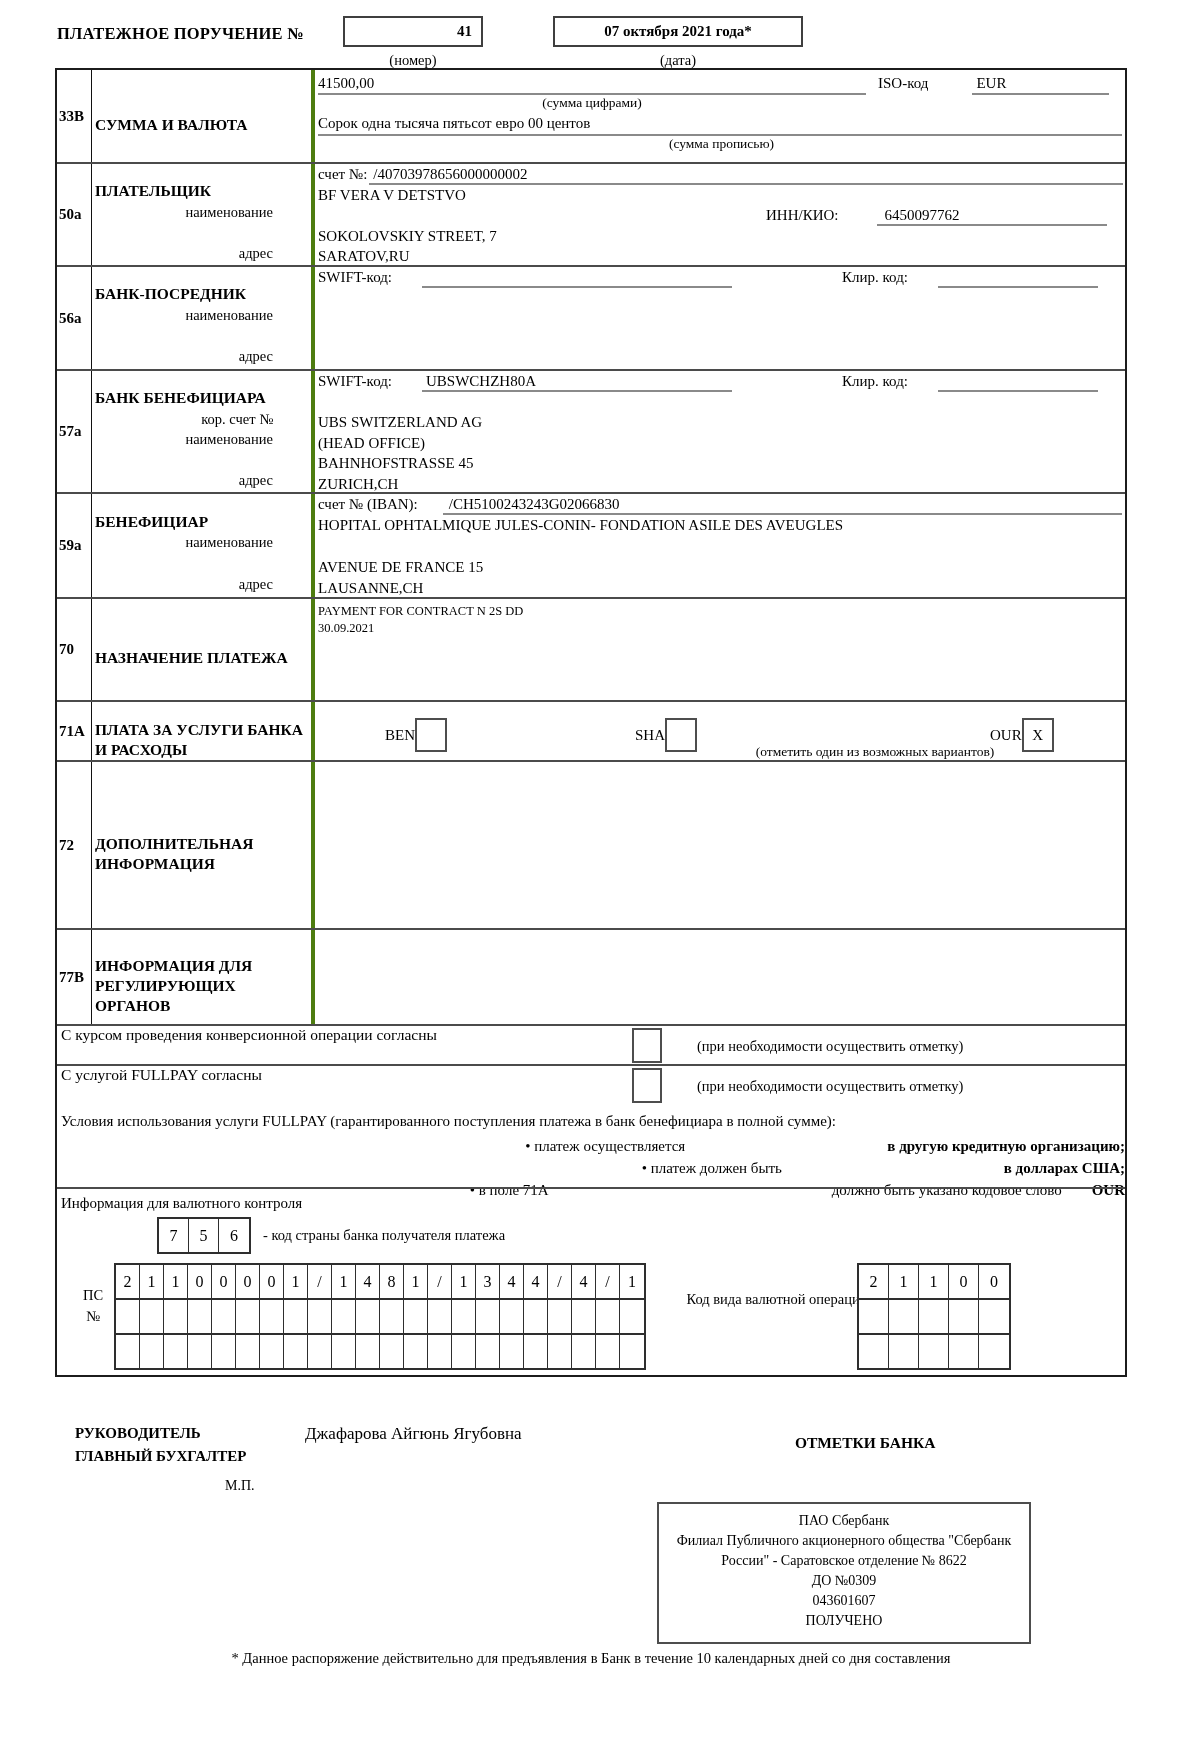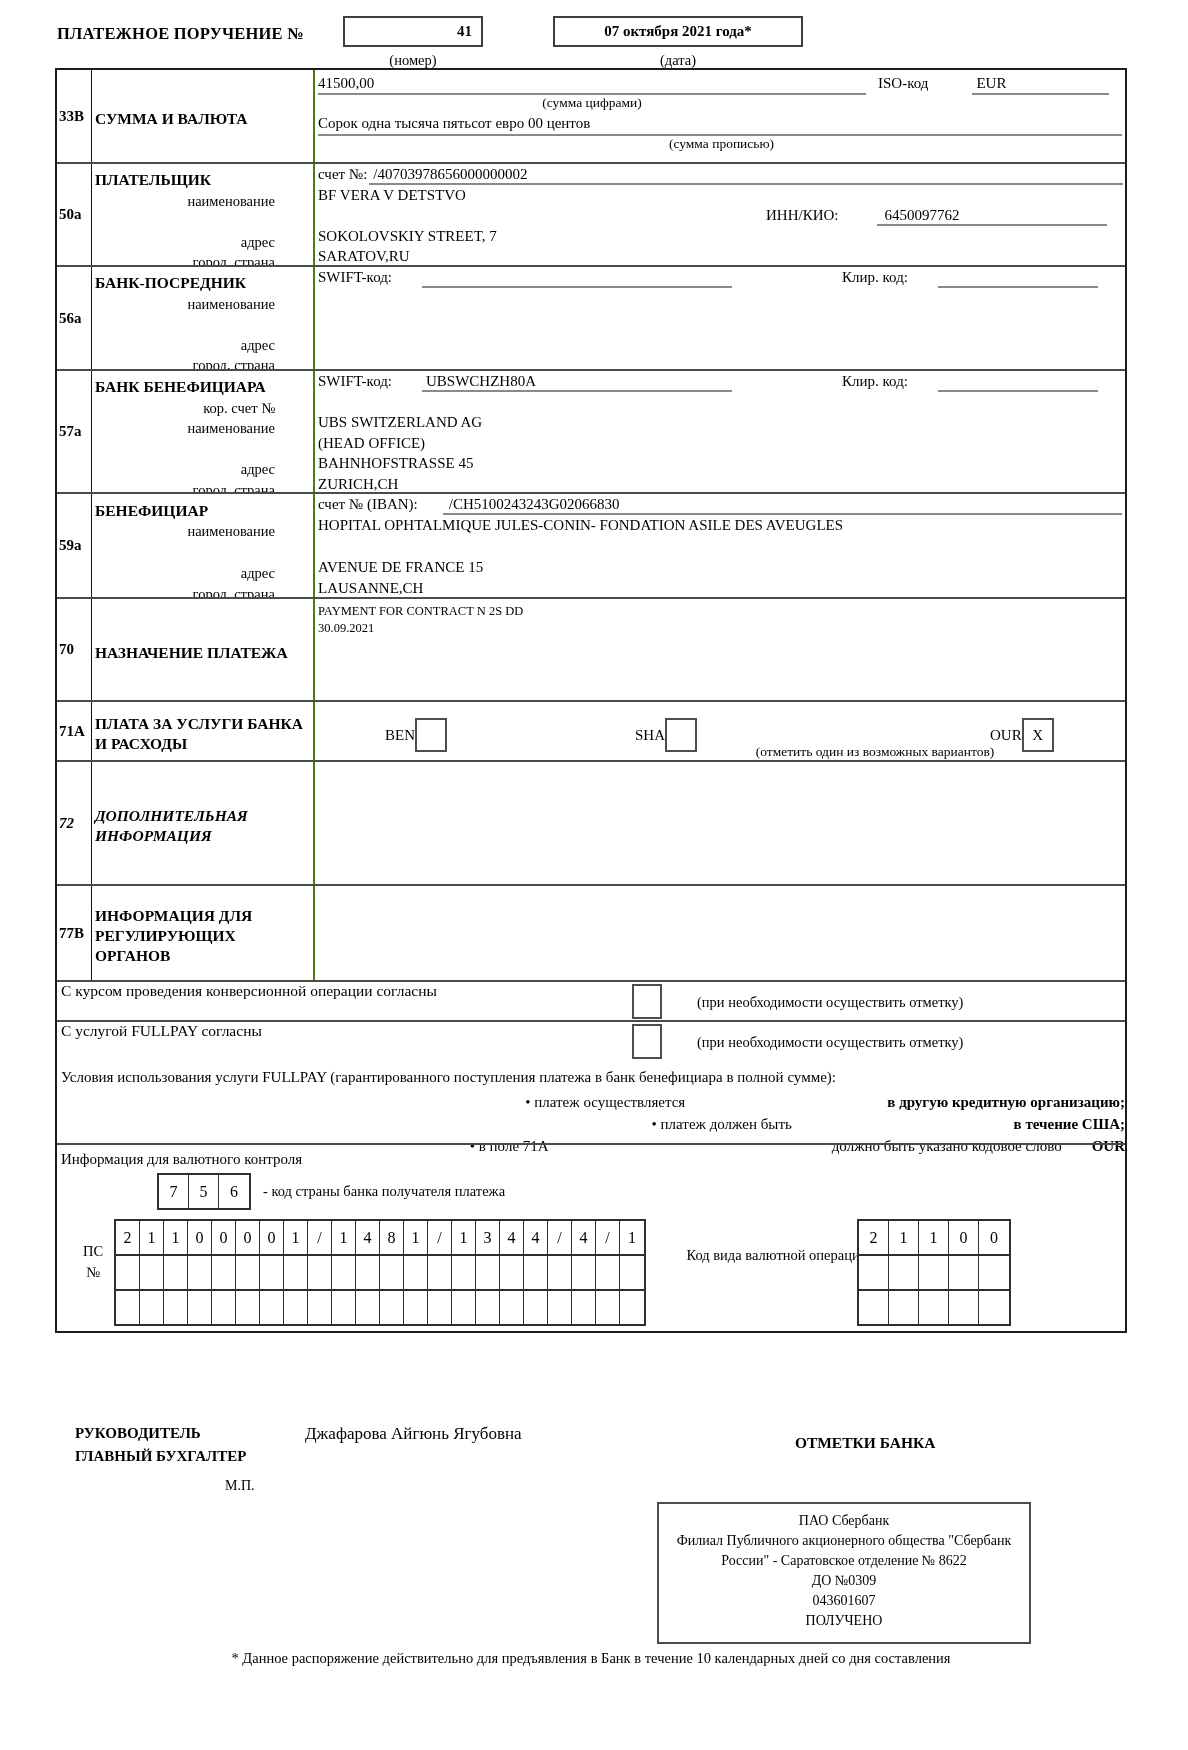--- a/index.html
+++ b/index.html
@@ -15,32 +15,32 @@
   .hcap { position:absolute; top:52px; text-align:center; font-size:14.5px; }
   .num-cap { left:343px; width:140px; }
   .date-cap { left:553px; width:250px; }
 
   
   #form-table { position:absolute; left:55px; top:68px; width:1072px; border:2px solid #1c1c1c; background:#fff; }
   .sec { display:grid; grid-template-columns:35px 223px 1fr; border-top:2px solid #4b4b4b; }
   .sec.first { border-top:none; }
   .sec.full { display:block; position:relative; }
   .code-col { border-right:1px solid #111; display:flex; align-items:center; font-weight:bold; font-size:15px; padding-left:2px; }
-  .label-col { border-right:2px solid #4d7c0f; padding-top:6px; overflow:hidden; }
+  .label-col { border-right:4px solid #4d7c0f; padding-top:17px; overflow:hidden; }
   .label-col.center { display:flex; align-items:center; }
   .label-title { font-weight:bold; font-size:15.5px; padding-left:3px; line-height:20px; }
   .lab-line { height:20.5px; line-height:20.5px; }
   .lab-line.t21 { height:21px; line-height:21px; }
   .lab-line.label-title { padding-left:3px; }
   .sub { text-align:right; padding-right:38px; font-size:14.5px; }
   .content-col { position:relative; overflow:hidden; padding-left:3px; }
 
   .h33b { height:92px; } .h50a { height:103px; } .h56a { height:104px; }
   .h57a { height:123px; } .h59a { height:105px; } .h70 { height:103px; }
-  .h71a { height:60px; }  .h72 { height:124px;font-style:italic; }  .h77b { height:96px; }
+  .h71a { height:60px; }  .h72 { height:168px; }  .h77b { height:96px; }
   .hagree { height:40px; } .hfullpay { height:123px; } .hvc { height:188px; }
 
   .ul { border-bottom:2px solid #8a8a8a; }
   .c-line { height:20.5px; line-height:20.5px; font-size:15px; display:flex; white-space:nowrap; }
   .c-line.t21 { height:21px; line-height:21px; }
 
   
   .amount-line { height:25px; line-height:23px; font-size:15px; display:flex; padding-top:2px; }
   .amount-val { width:548px; }
   .iso-label { margin-left:12px; }
@@ -290,21 +290,21 @@
       <div class="agree-box"></div>
       <div class="agree-cap">(при необходимости осуществить отметку)</div>
       <div class="conds">Условия использования услуги FULLPAY (гарантированного поступления платежа в банк бенефициара в полной сумме):</div>
       <div class="bullets">
         <div class="brow">
           <span class="bleft">• платеж осуществляется</span>
           <span class="bright-bold">в другую кредитную организацию;</span>
         </div>
         <div class="brow">
           <span class="bleft">• платеж должен быть</span>
-          <span class="bright-bold">в течение США;</span>
+          <span class="bright-bold">в долларах США;</span>
         </div>
         <div class="brow">
           <span class="bleft">• в поле 71А</span>
           <span>должно быть указано кодовое слово</span>
           <span class="code-word">OUR</span>
         </div>
       </div>
     </div>
 
     <div class="sec full hvc">

